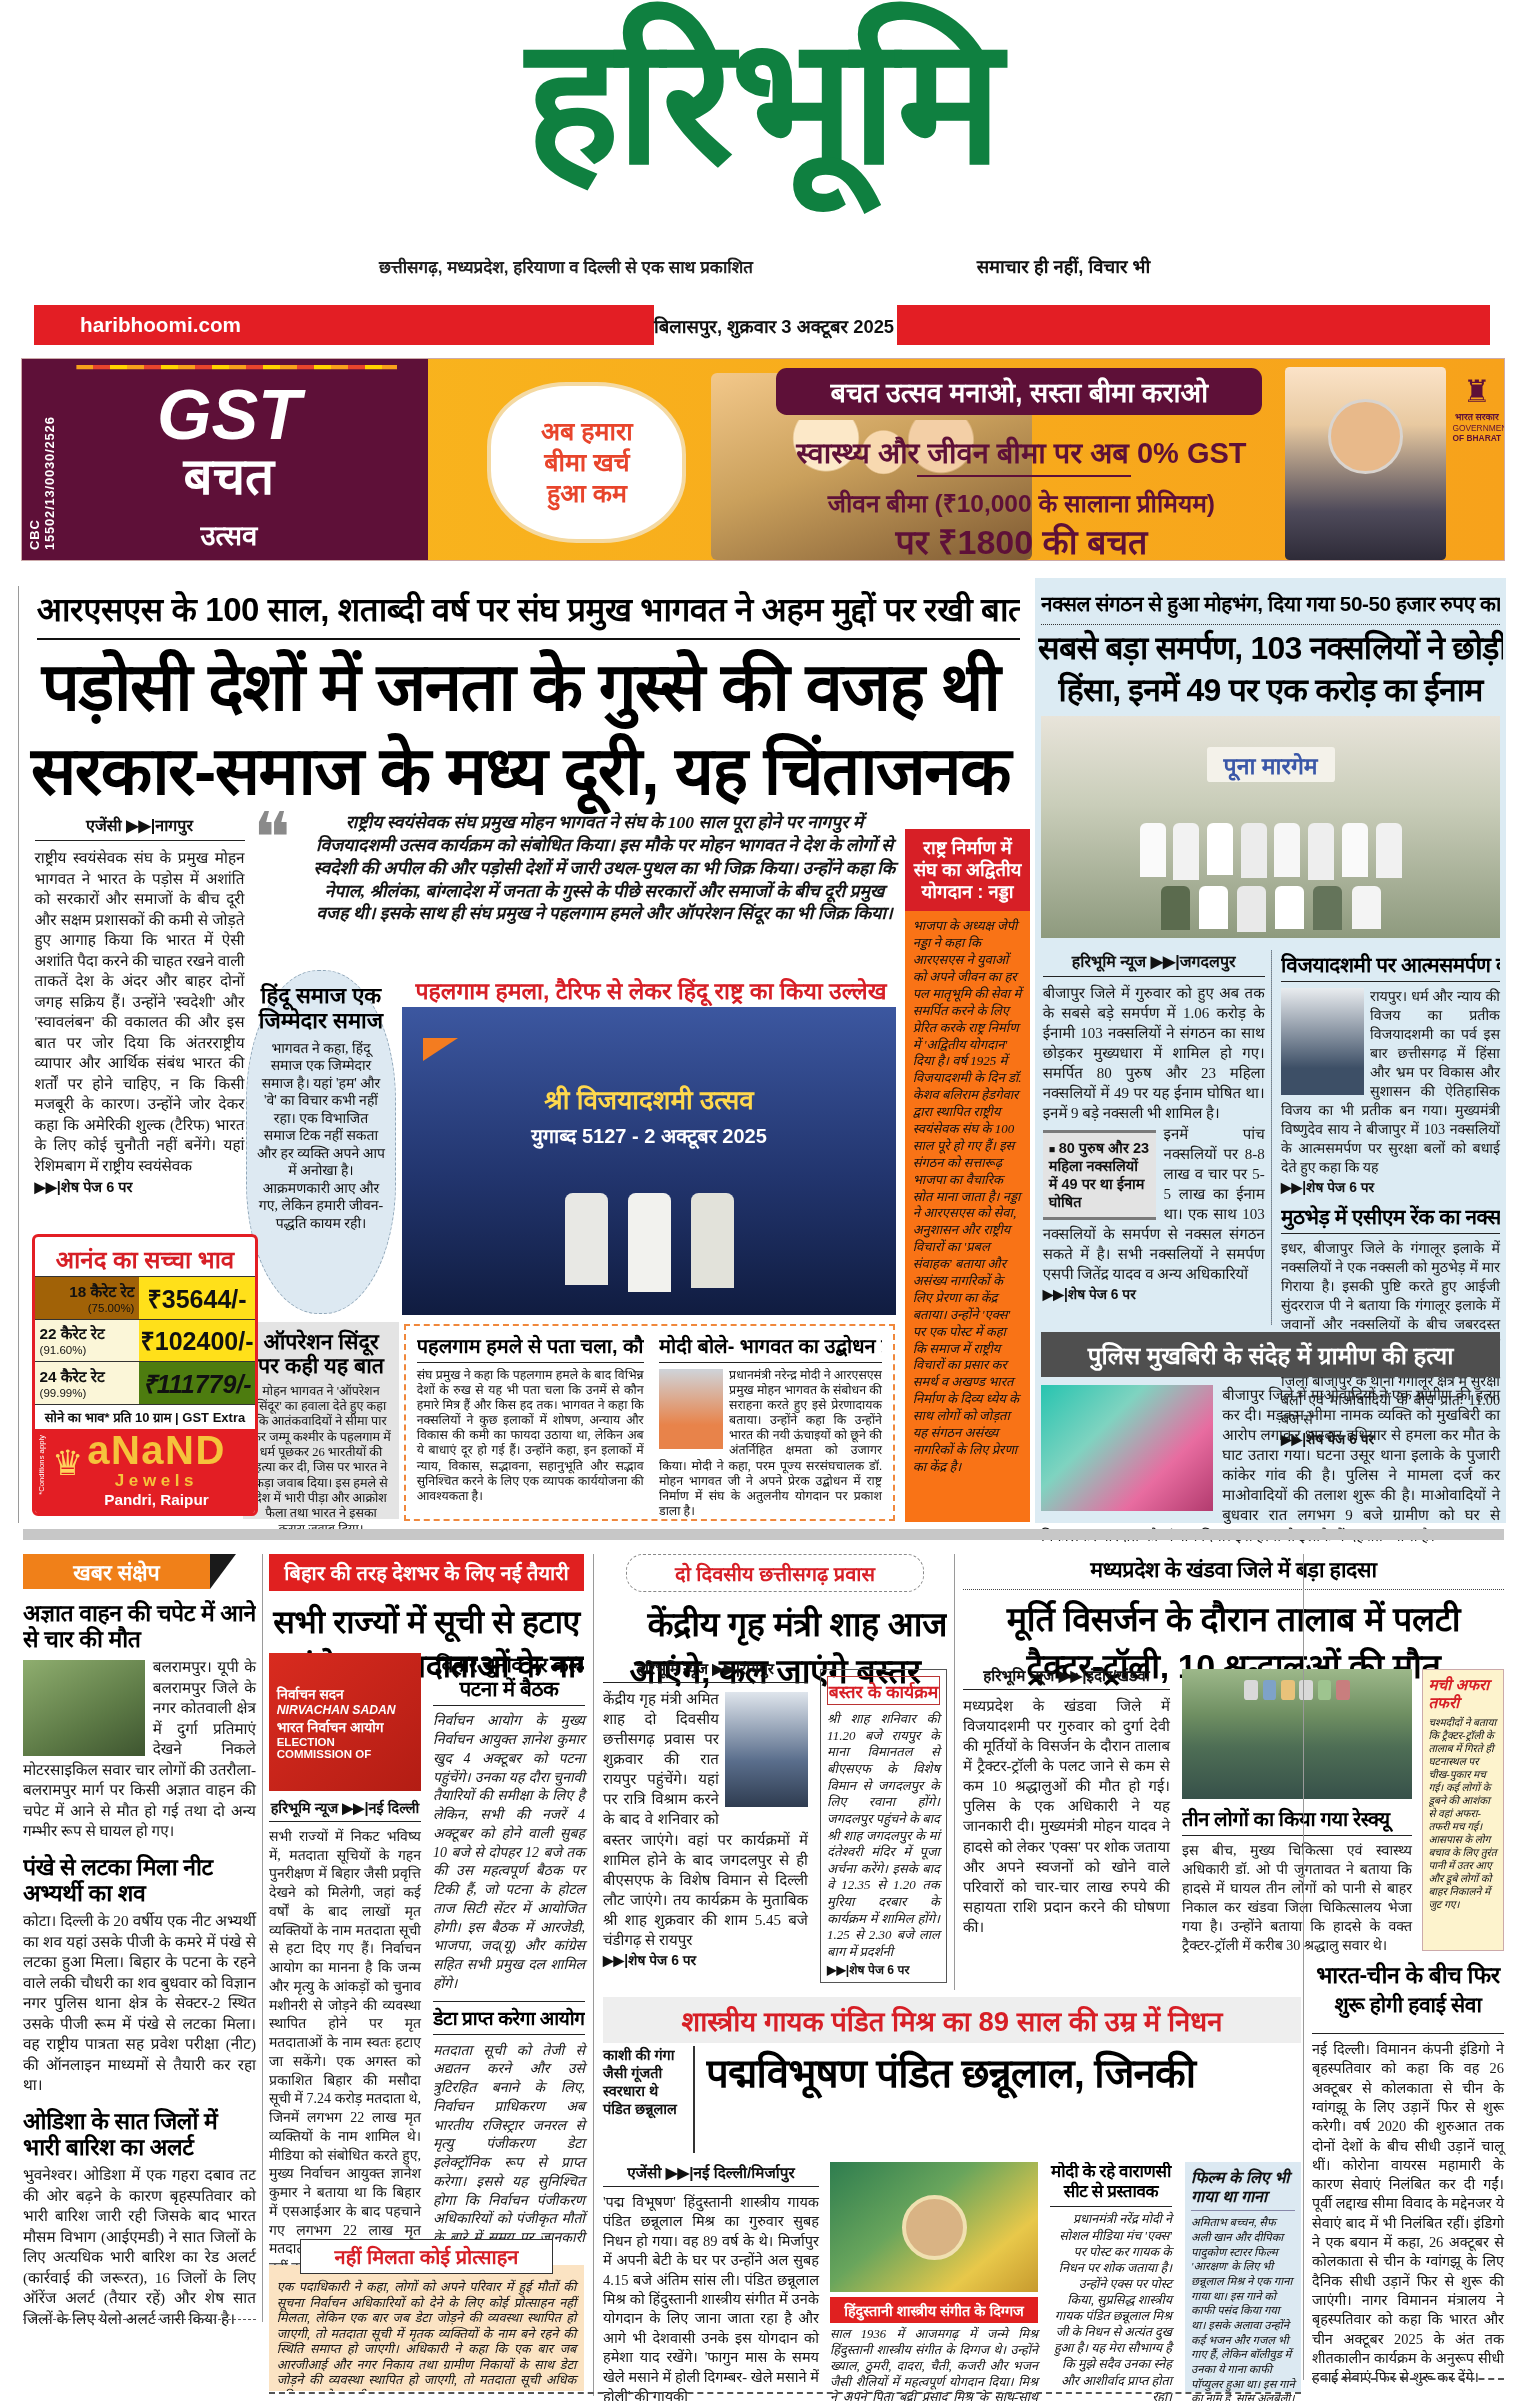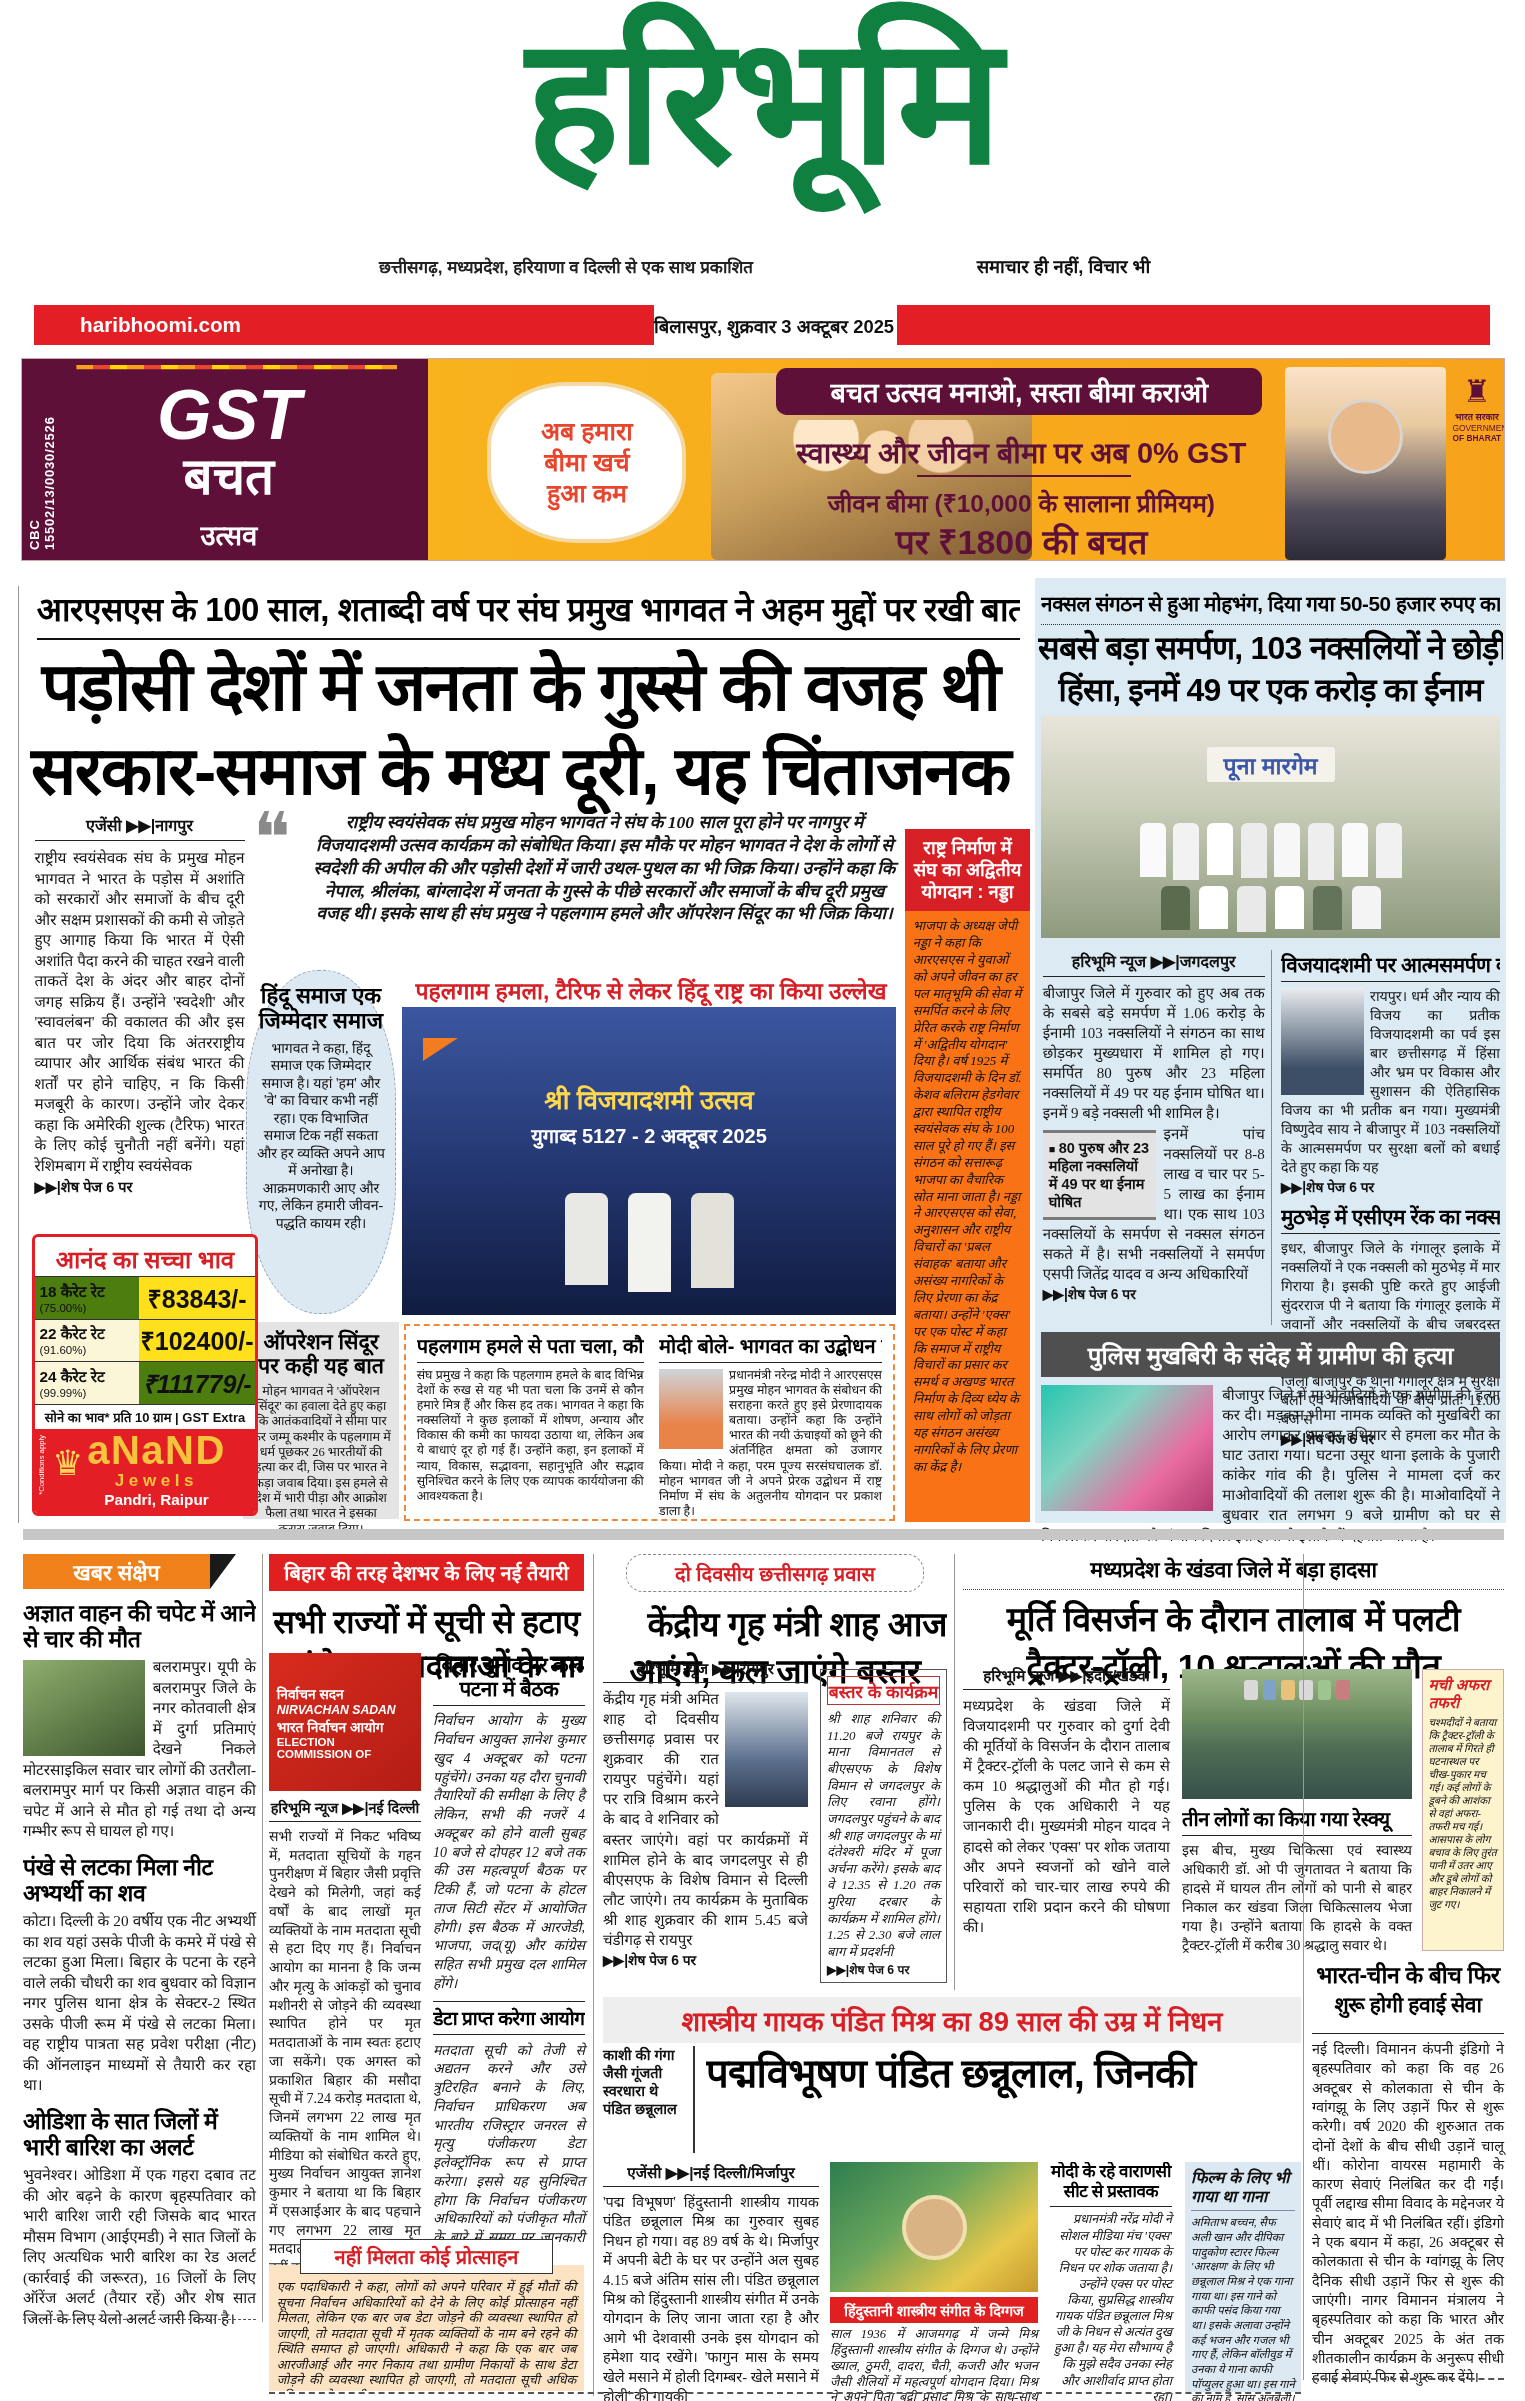--- a/index.html
+++ b/index.html
@@ -183,26 +183,26 @@
       <div class="photo" style="position:static;float:left;width:172px;height:126px;margin-right:9.2px;background:linear-gradient(135deg,#27c4b0 0%,#7fd3c0 35%,#e86ca0 70%,#b23b6e 100%);"></div>
       <div class="body-txt" style="font-size:15px;">बीजापुर जिले में माओवादियों ने एक ग्रामीण की हत्या कर दी। मड़कम भीमा नामक व्यक्ति को मुखबिरी का आरोप लगाकर धारदार हथियार से हमला कर मौत के घाट उतारा गया। घटना उसूर थाना इलाके के पुजारी कांकेर गांव की है। पुलिस ने मामला दर्ज कर माओवादियों की तलाश शुरू की है। माओवादियों ने बुधवार रात लगभग 9 बजे ग्रामीण को घर से निकालकर वारदात को अंजाम दिया। इस हत्या से इलाके में दहशत व्याप्त है।</div>
     </div>
   </div>
 </div>
 
 <div class="abs" style="left:32px;top:1234px;width:226px;height:282px;border:3.1px solid #e31e24;border-radius:6.1px;background:#fff;box-sizing:border-box;overflow:hidden;">
   <div class="ctr" style="color:#d71f26;font-size:24px;font-weight:bold;padding:4.6px 0 1.5px 0;">आनंद का सच्चा भाव</div>
   <div style="border-top:1.5px solid #333;">
     <div style="display:flex;border-bottom:1.5px solid #333;">
-      <div style="width:45%;background:#4d7c0f;padding:3.8px 4.6px;">
+      <div style="width:45%;background:#a16207;padding:3.8px 4.6px;text-align:right;">
         <span style="font-weight:bold;font-size:15.3px;">18 कैरेट रेट</span><br>
         <span style="font-size:11.5px;">(75.00%)</span>
       </div>
       <div style="width:55%;background:#ffe01a;display:flex;align-items:center;justify-content:center;">
-        <span style="font-weight:bold;font-size:25px;">₹83843/-</span>
+        <span style="font-weight:bold;font-size:25px;">₹35644/-</span>
       </div>
     </div>
     <div style="display:flex;border-bottom:1.5px solid #333;">
       <div style="width:45%;background:#fbf6d8;padding:3.8px 4.6px;">
         <span style="font-weight:bold;font-size:15.3px;">22 कैरेट रेट</span><br>
         <span style="font-size:11.5px;">(91.60%)</span>
       </div>
       <div style="width:55%;background:#ffe01a;display:flex;align-items:center;justify-content:center;">
         <span style="font-weight:bold;font-size:25px;">₹102400/-</span>
       </div>

